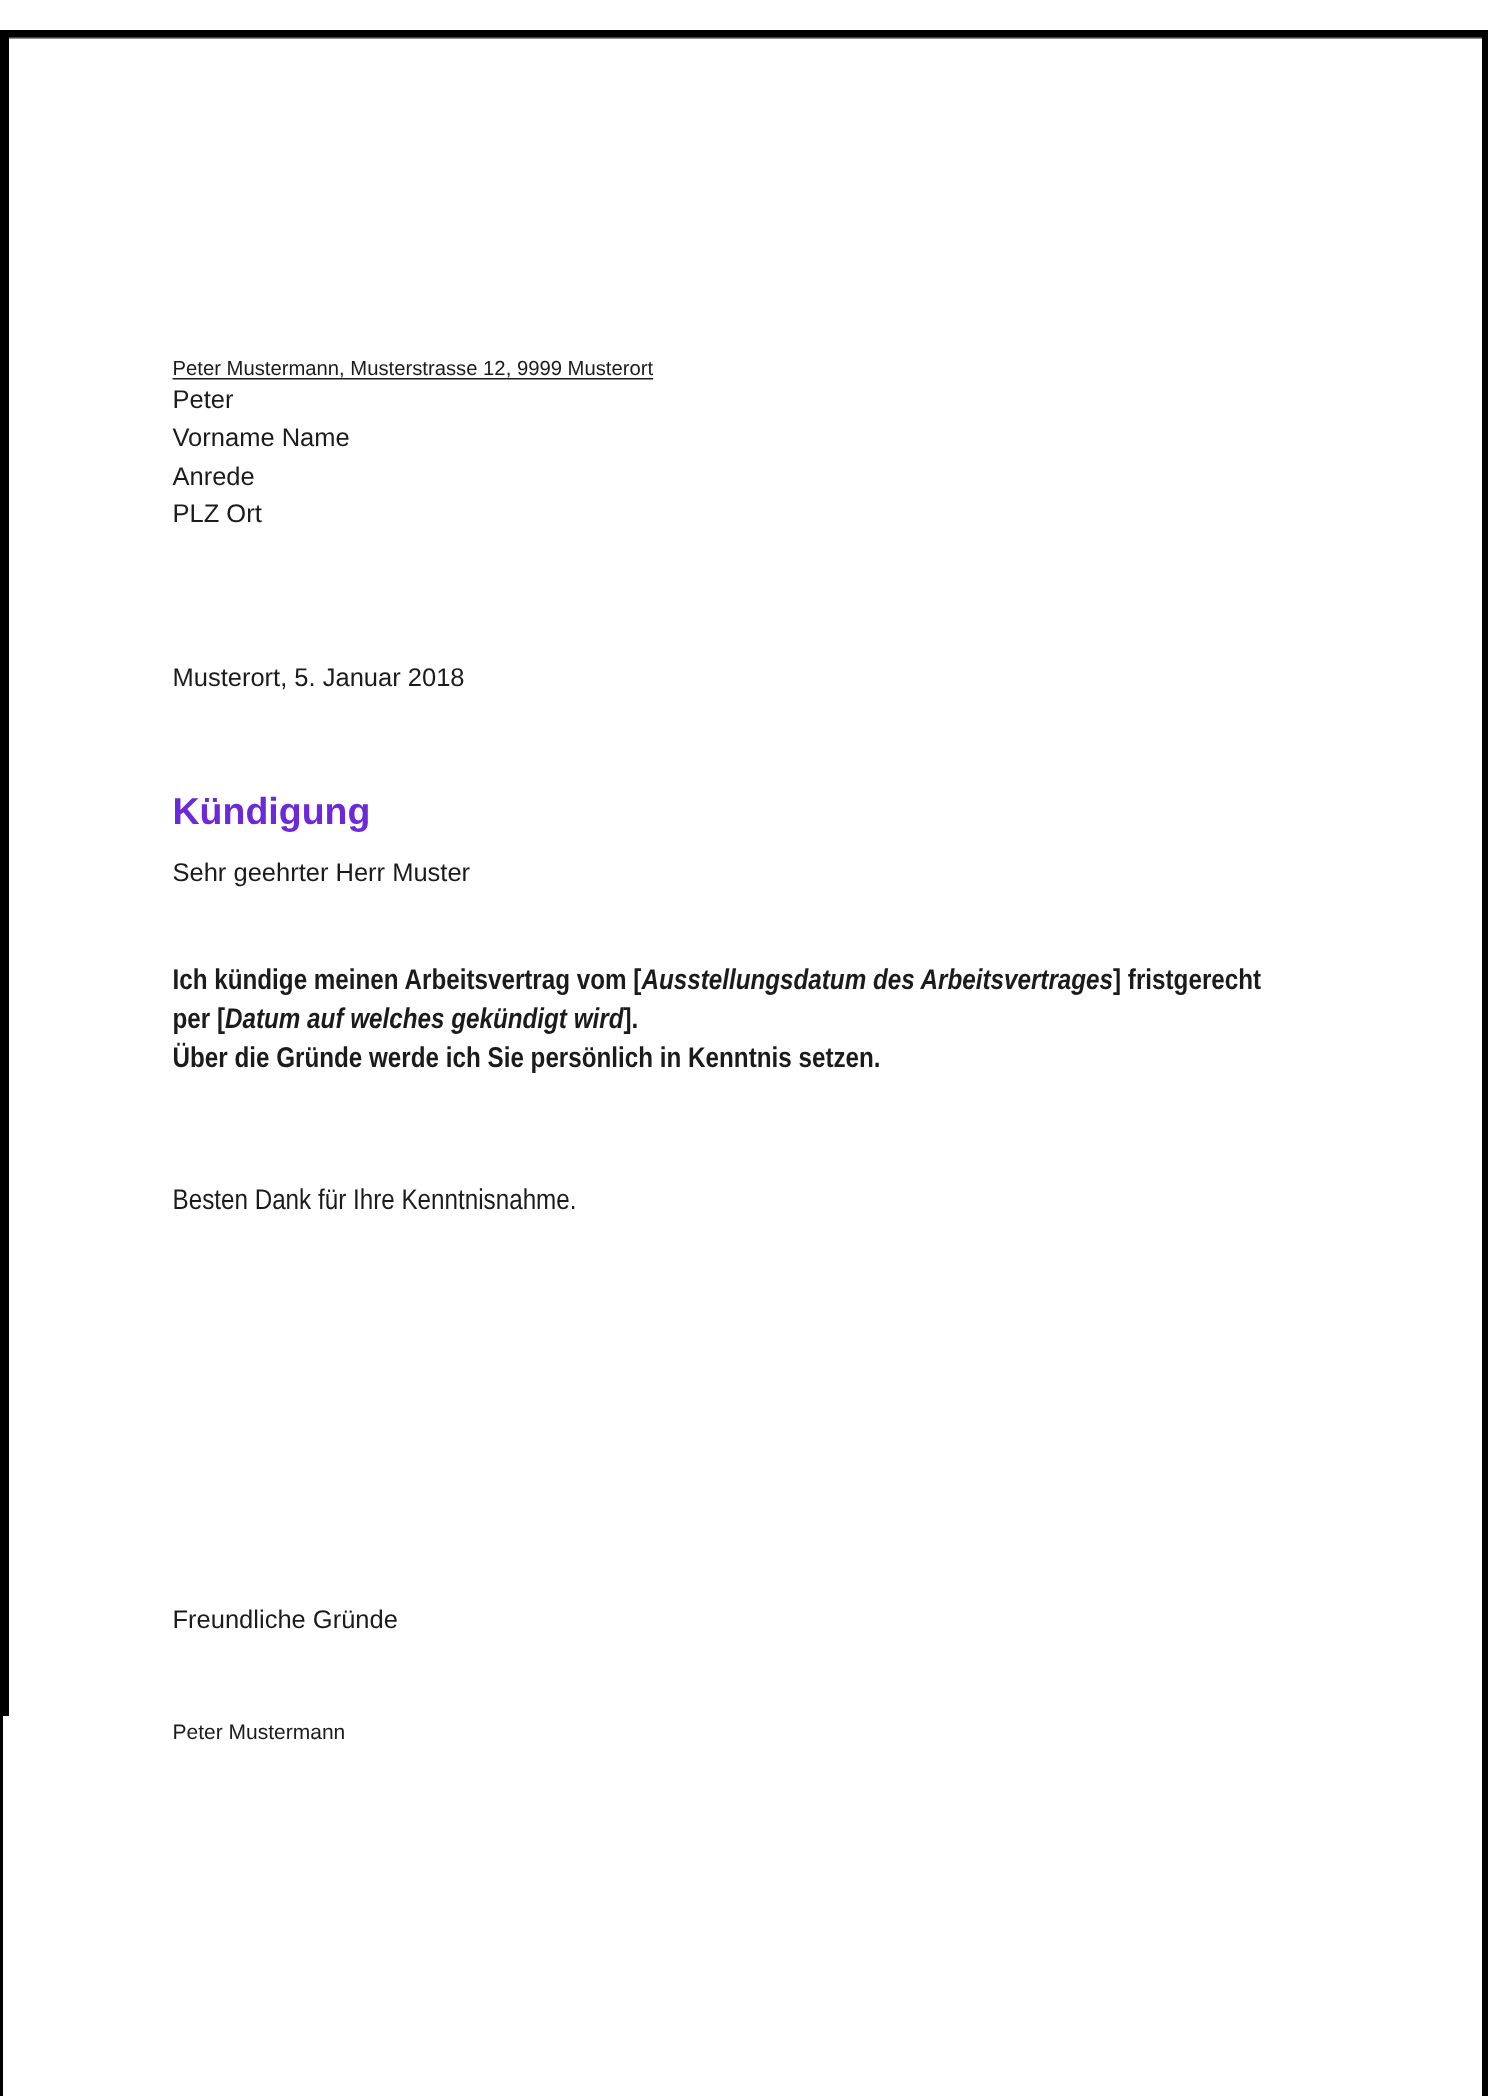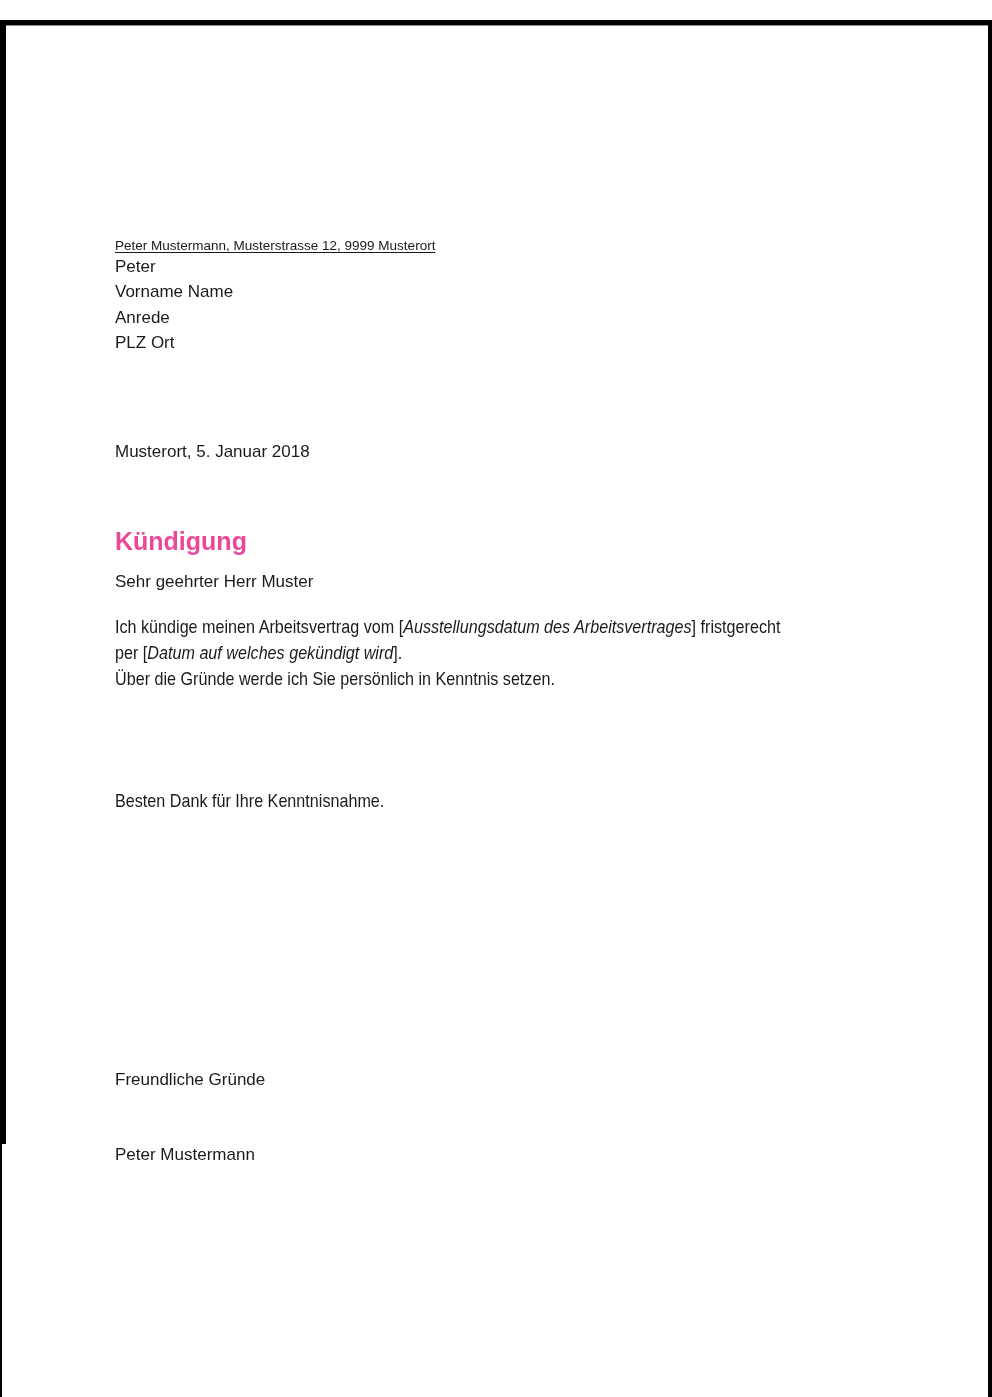--- a/index.html
+++ b/index.html
@@ -48,28 +48,28 @@
   .place-date {
     top: 419px;
     font-size: 17px;
     line-height: 25px;
   }
   .subject-heading {
     top: 506px;
     font-size: 25px;
     font-weight: bold;
     line-height: 30px;
-    color: #ec4899;
+    color: #6d28d9;
   }
   .salutation {
     top: 549px;
     font-size: 17px;
     line-height: 25px;
   }
-  .para-notice  { top: 594px; }
+  .para-notice  { top: 621px; font-weight: bold; }
   .para-confirm { top: 693px; }
   .thanks-line  { top: 768px; }
   .body-par {
     font-size: 19px;
     line-height: 26px;
   }
   
   .cond-line {
     display: block;
     transform: scaleX(0.85);
@@ -77,21 +77,21 @@
     white-space: nowrap;
   }
   .cond-line .it { font-style: italic; }
   .closing {
     top: 1047px;
     font-size: 17px;
     line-height: 25px;
   }
   .signature-name {
     top: 1122px;
-    font-size: 17px;
+    font-size: 14px;
     line-height: 25px;
   }
 </style>
 </head>
 <body>
 
 <div class="page">
 
   <div class="border-top"></div>
   <div class="border-left-upper"></div>

